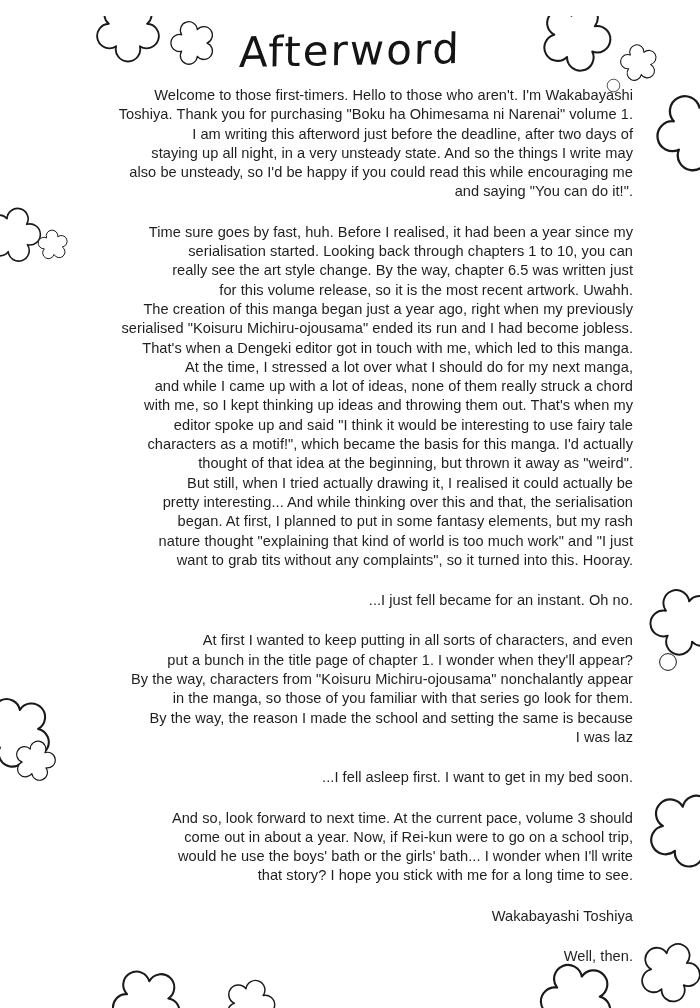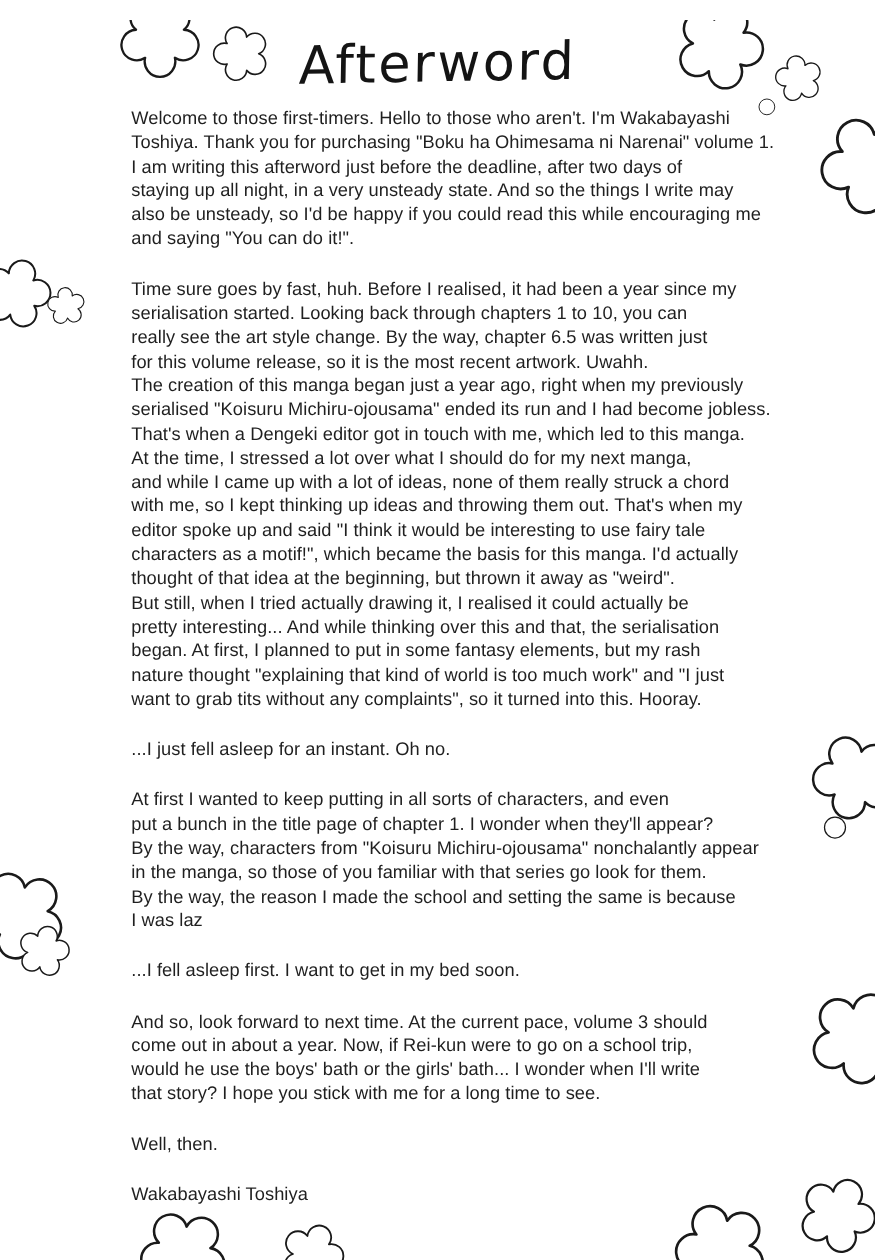--- a/index.html
+++ b/index.html
@@ -37,20 +37,21 @@
     top: 70px;
     left: 105px;
     width: 528px;
   }
   .body-text p {
     margin: 0 0 21px 0;
     font-size: 14.6px;
     line-height: 19.3px;
     white-space: pre-line;
     letter-spacing: 0.05px;
+    text-align: right;
   }
   .doodle {
     position: absolute;
     overflow: visible;
   }
   .bottom-bar {
     position: absolute;
     left: 283px;
     right: 0;
     bottom: 0;
@@ -157,31 +158,31 @@
 and while I came up with a lot of ideas, none of them really struck a chord
 with me, so I kept thinking up ideas and throwing them out. That's when my
 editor spoke up and said "I think it would be interesting to use fairy tale
 characters as a motif!", which became the basis for this manga. I'd actually
 thought of that idea at the beginning, but thrown it away as "weird".
 But still, when I tried actually drawing it, I realised it could actually be
 pretty interesting... And while thinking over this and that, the serialisation
 began. At first, I planned to put in some fantasy elements, but my rash
 nature thought "explaining that kind of world is too much work" and "I just
 want to grab tits without any complaints", so it turned into this. Hooray.</p>
-    <p>...I just fell asleep for an instant. Oh no.</p>
+    <p>...I just fell became for an instant. Oh no.</p>
     <p>At first I wanted to keep putting in all sorts of characters, and even
 put a bunch in the title page of chapter 1. I wonder when they'll appear?
 By the way, characters from "Koisuru Michiru-ojousama" nonchalantly appear
 in the manga, so those of you familiar with that series go look for them.
 By the way, the reason I made the school and setting the same is because
 I was laz</p>
     <p>...I fell asleep first. I want to get in my bed soon.</p>
     <p>And so, look forward to next time. At the current pace, volume 3 should
 come out in about a year. Now, if Rei-kun were to go on a school trip,
 would he use the boys' bath or the girls' bath... I wonder when I'll write
 that story? I hope you stick with me for a long time to see.</p>
+    <p>Wakabayashi Toshiya</p>
     <p>Well, then.</p>
-    <p>Wakabayashi Toshiya</p>
   </div>
 
   <div class="bottom-bar"></div>
 
 </div>
 
 </body></html>

